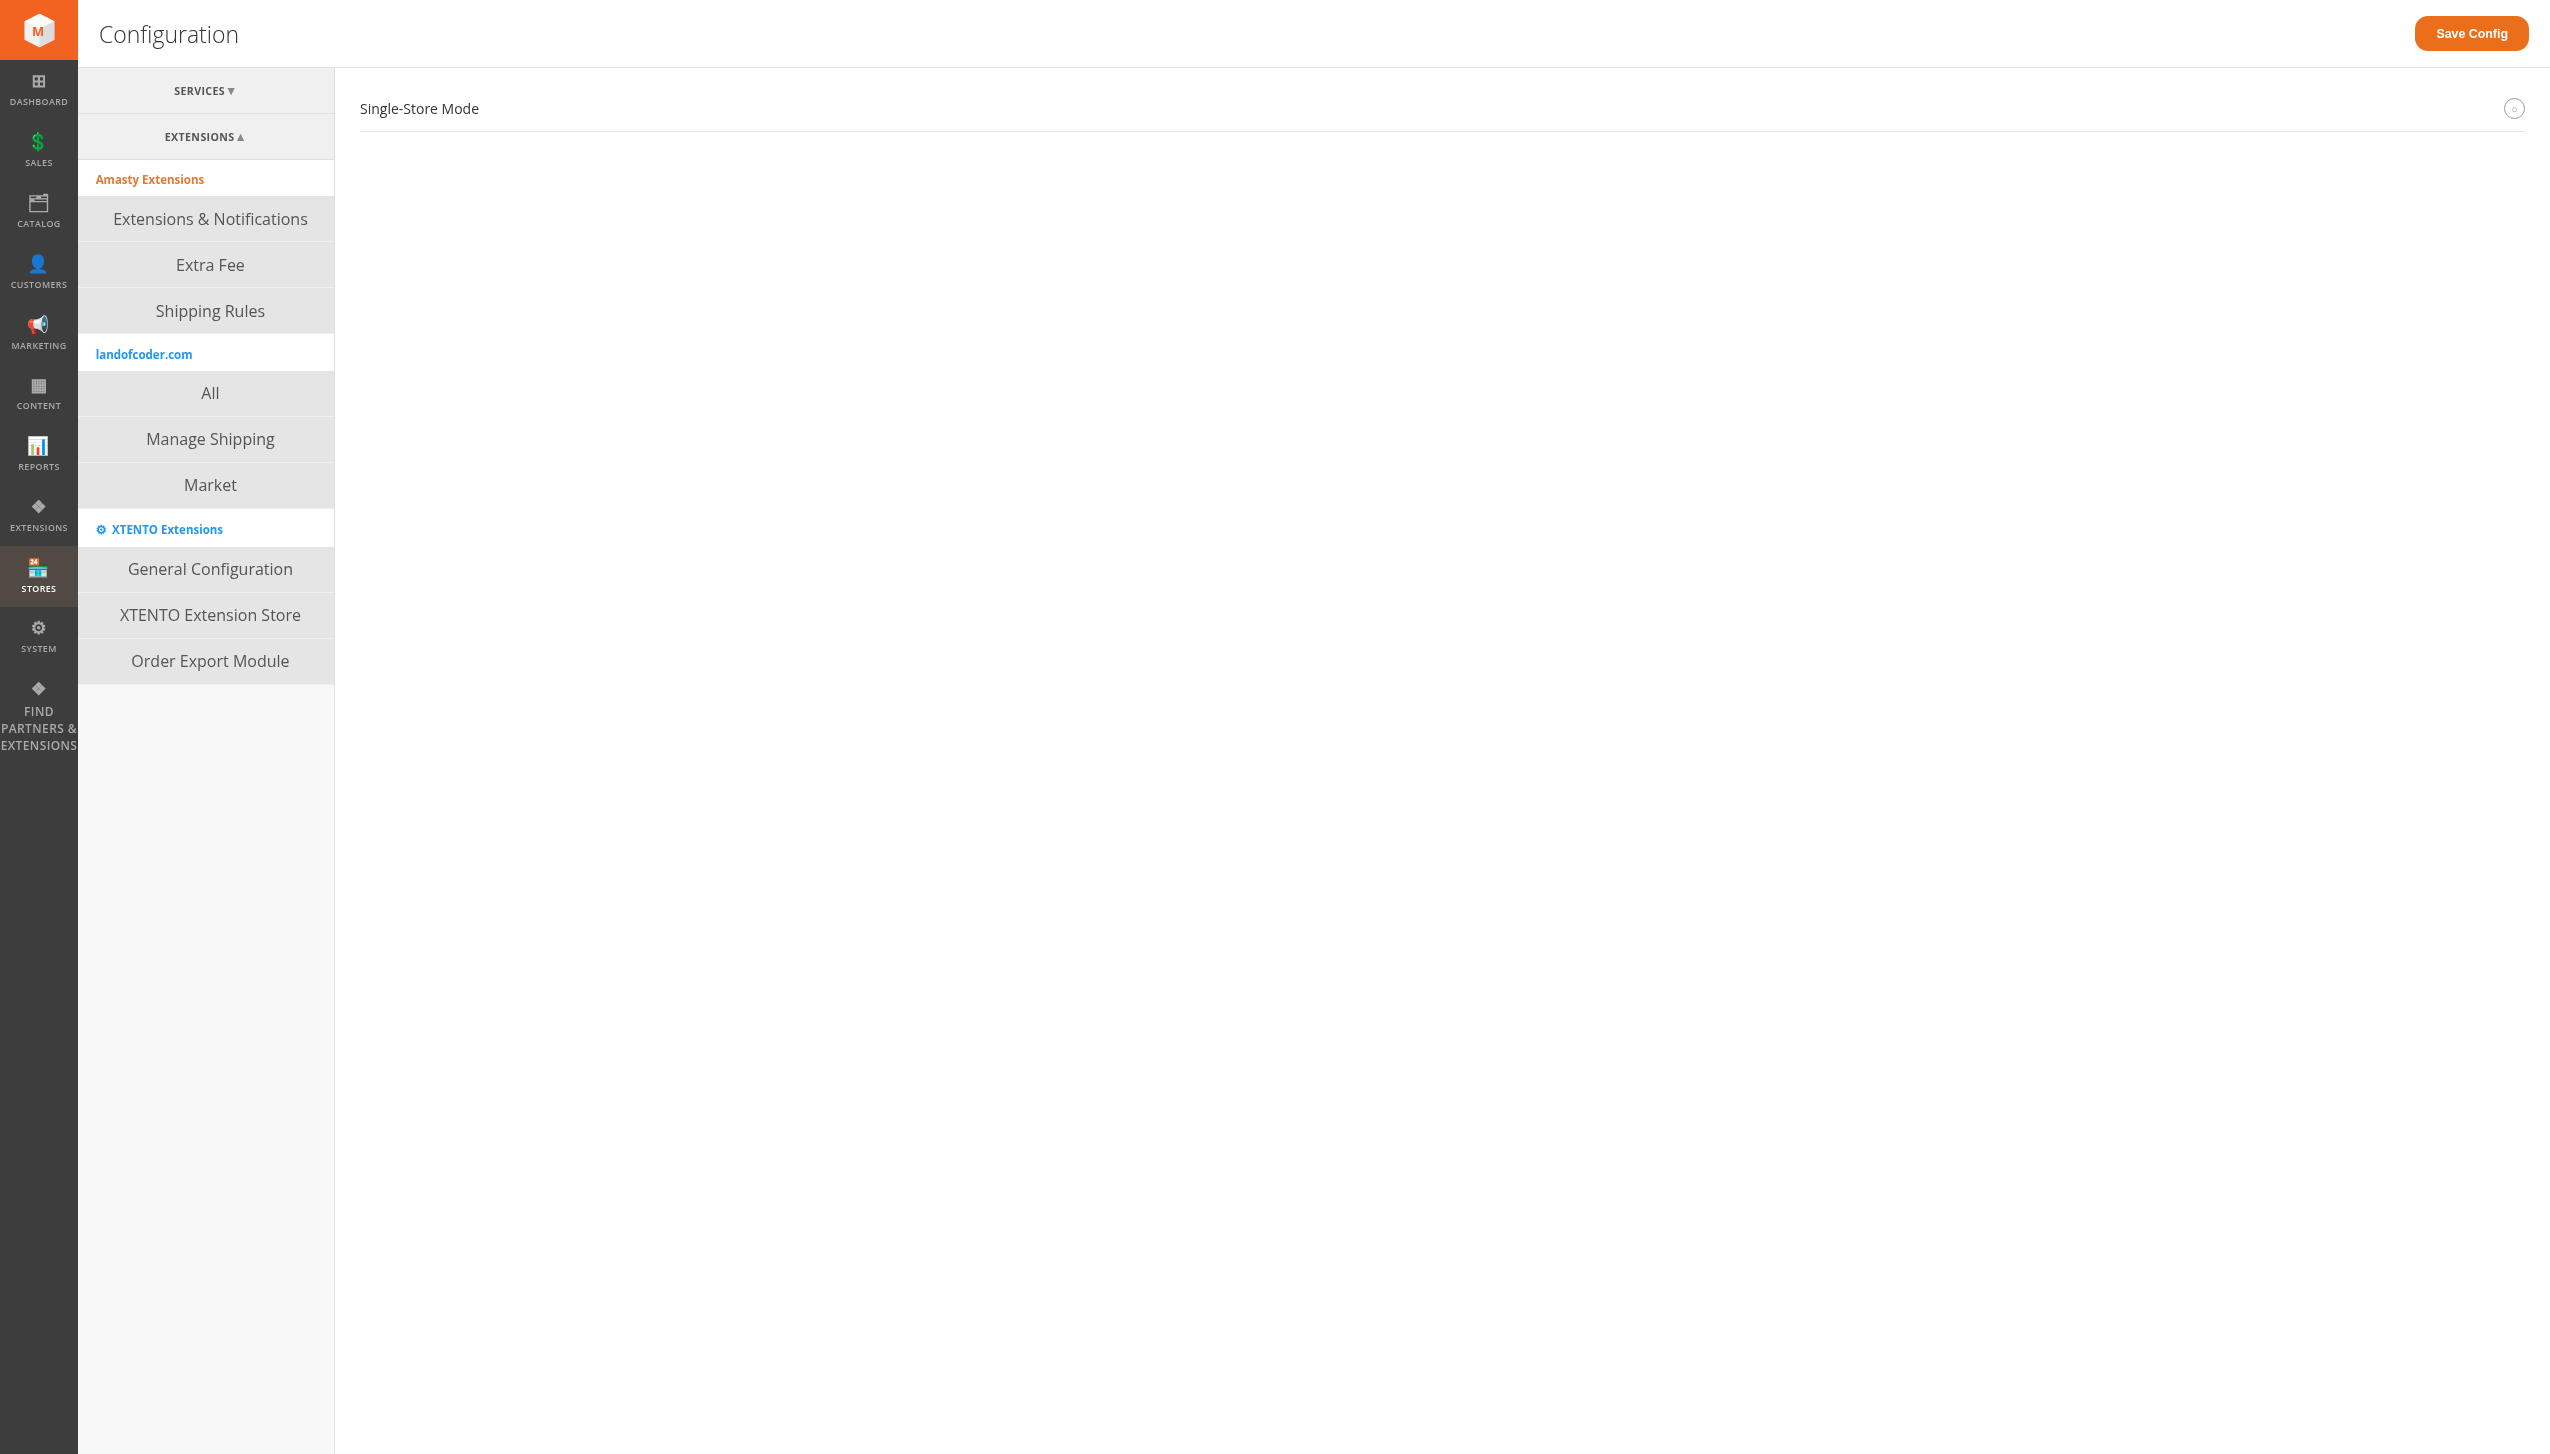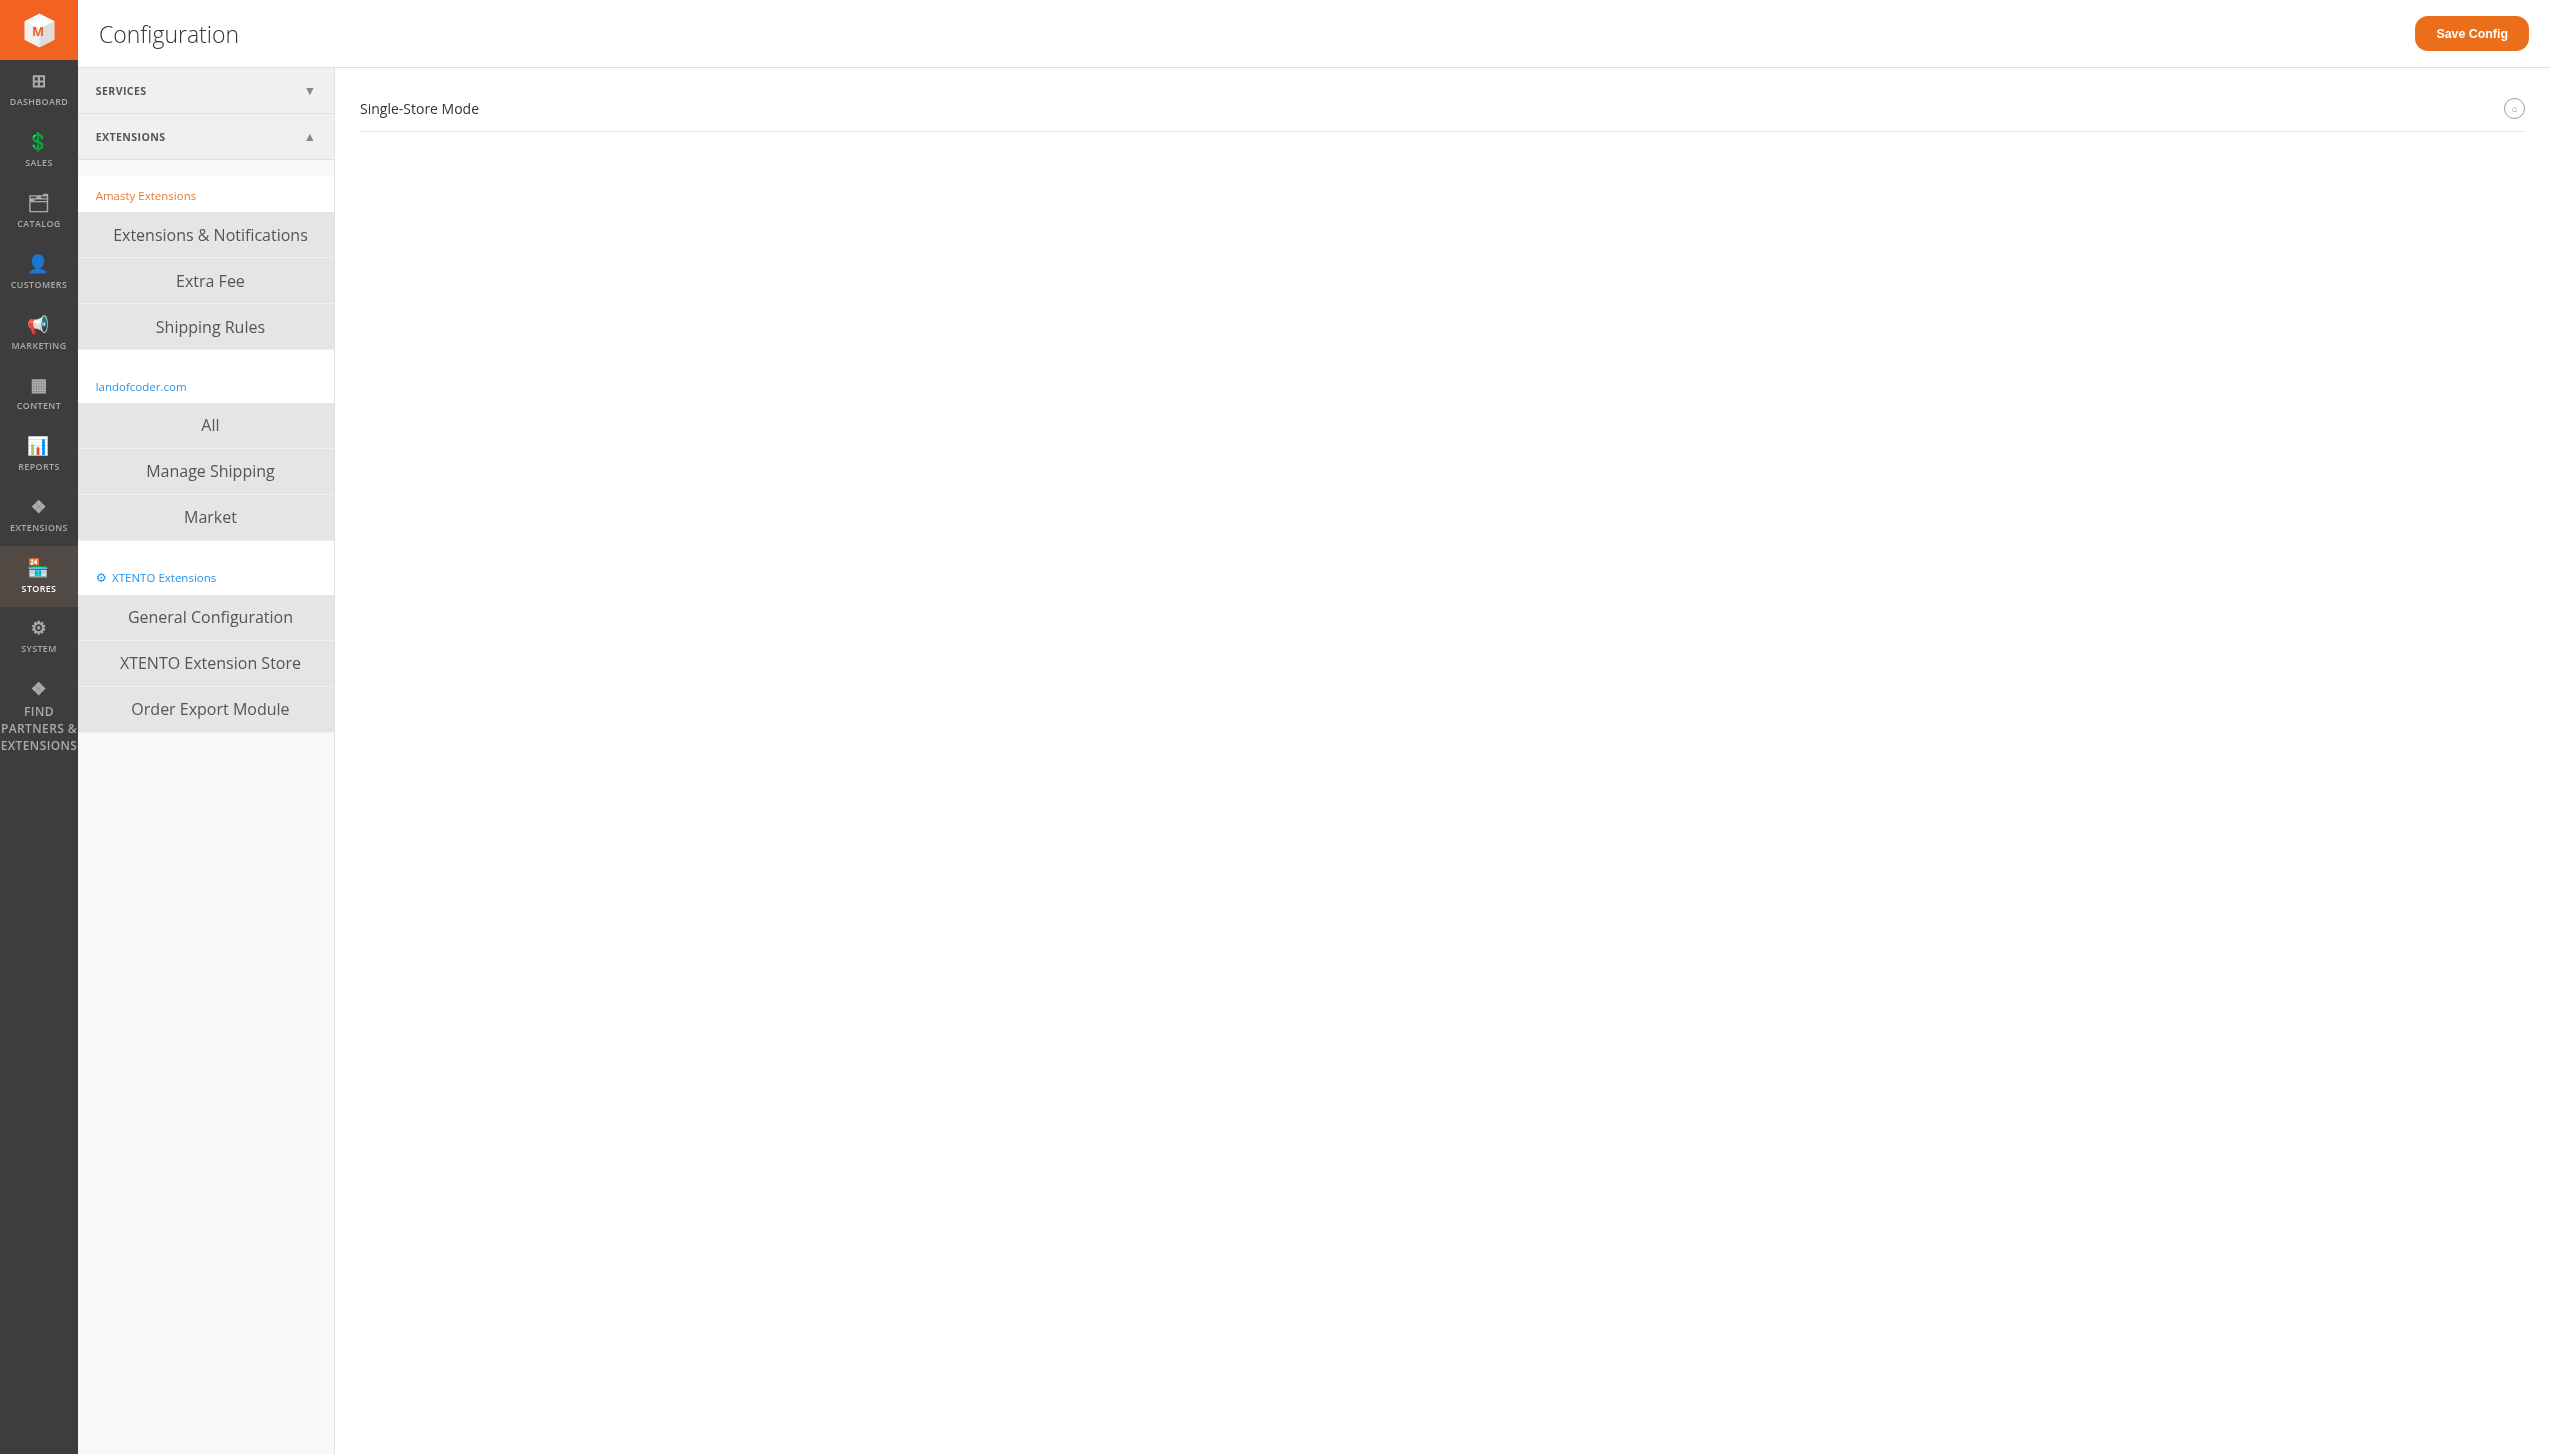--- a/index.html
+++ b/index.html
@@ -96,43 +96,42 @@
       width: 257px;
       background: #f8f8f8;
       border-right: 0.9px solid #e0e0e0;
       overflow-y: auto;
       flex-shrink: 0;
     }
 
     .section-header {
       display: flex;
       align-items: center;
-      justify-content: space-between;
+      justify-content: center;
       padding: 14px 17.7px;
       background: #f0f0f0;
       border-bottom: 0.9px solid #e0e0e0;
       cursor: pointer;
       font-size: 10.6px;
       font-weight: 700;
       color: #555;
       letter-spacing: 0.4px;
       text-transform: uppercase;
     }
     .section-header .chevron { font-size: 12.4px; color: #888; }
 
     .extensions-items {
       background: #fff;
     }
 
     .provider-label {
       padding: 12.4px 17.7px 8.9px 17.7px;
       font-size: 11.5px;
-      font-weight: 400;
-      cursor: pointer;
-      margin-top: 16px;
+      font-weight: 700;
+      cursor: pointer;
     }
     .provider-label.amasty { color: #e07b39; }
     .provider-label.landofcoder { color: #2196f3; }
     .provider-label.xtento { color: #2196f3; display: flex; align-items: center; gap: 5.3px; }
     .provider-label.xtento .xtento-icon { font-size: 12.4px; }
 
     .menu-item {
       padding: 11.5px 17.7px 11.5px 26.6px;
       font-size: 16px;
       color: #555;

